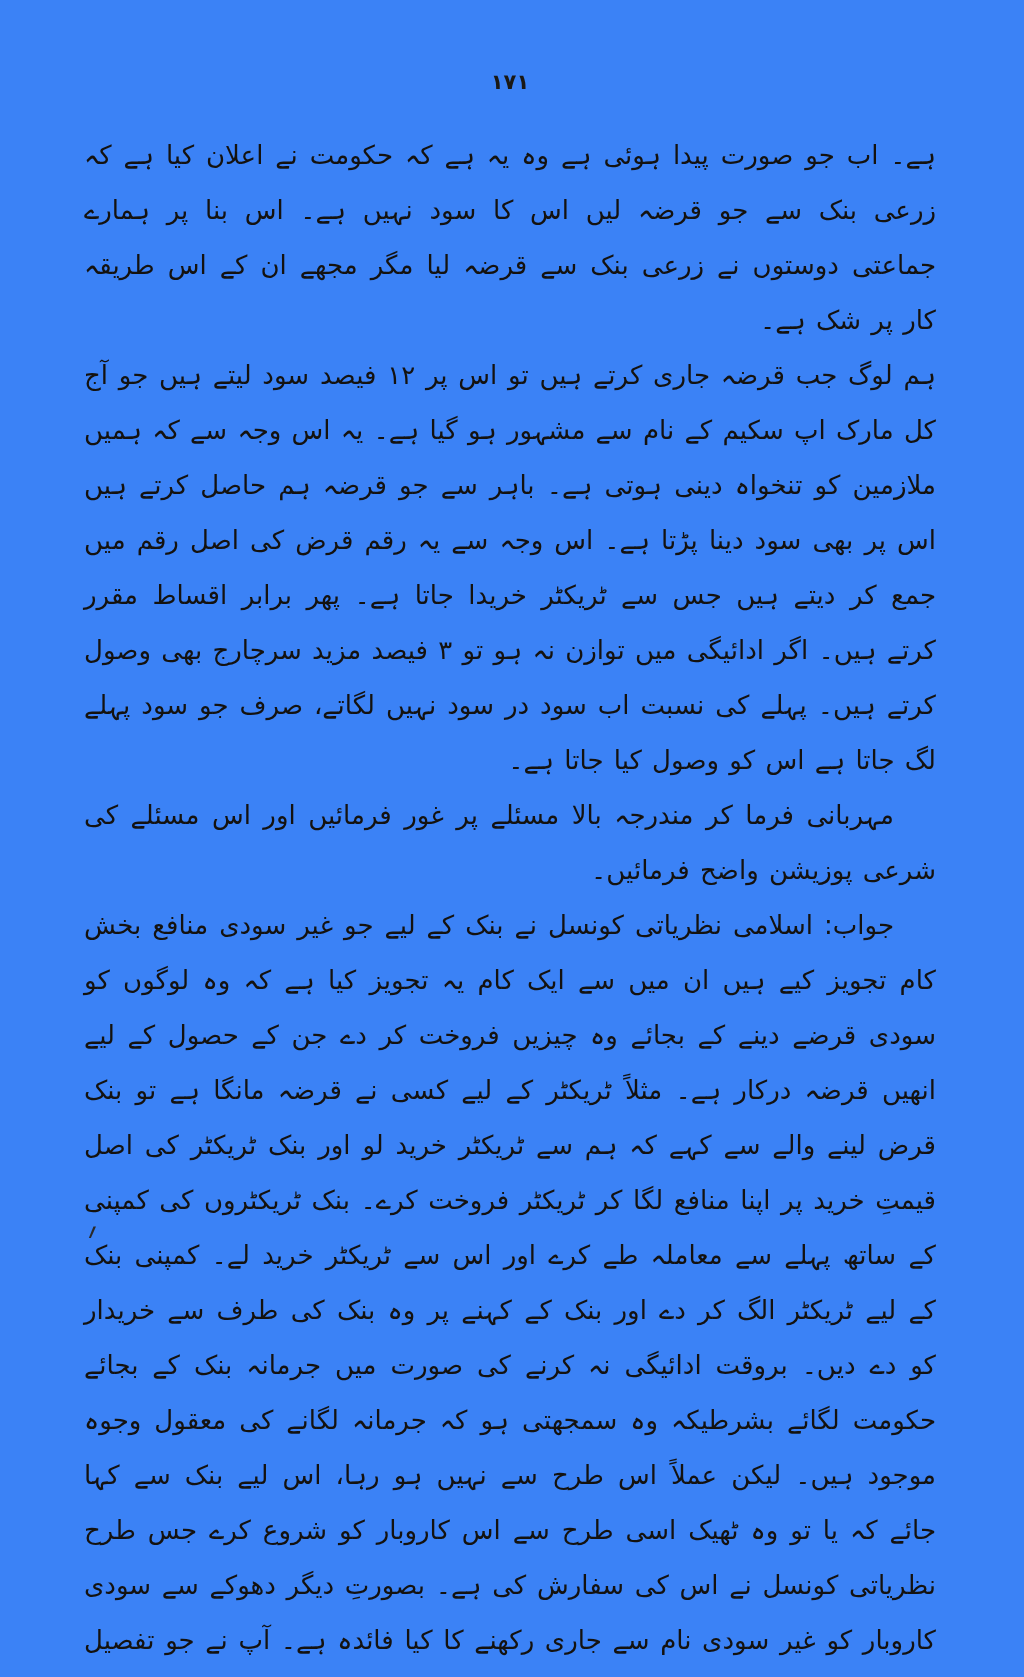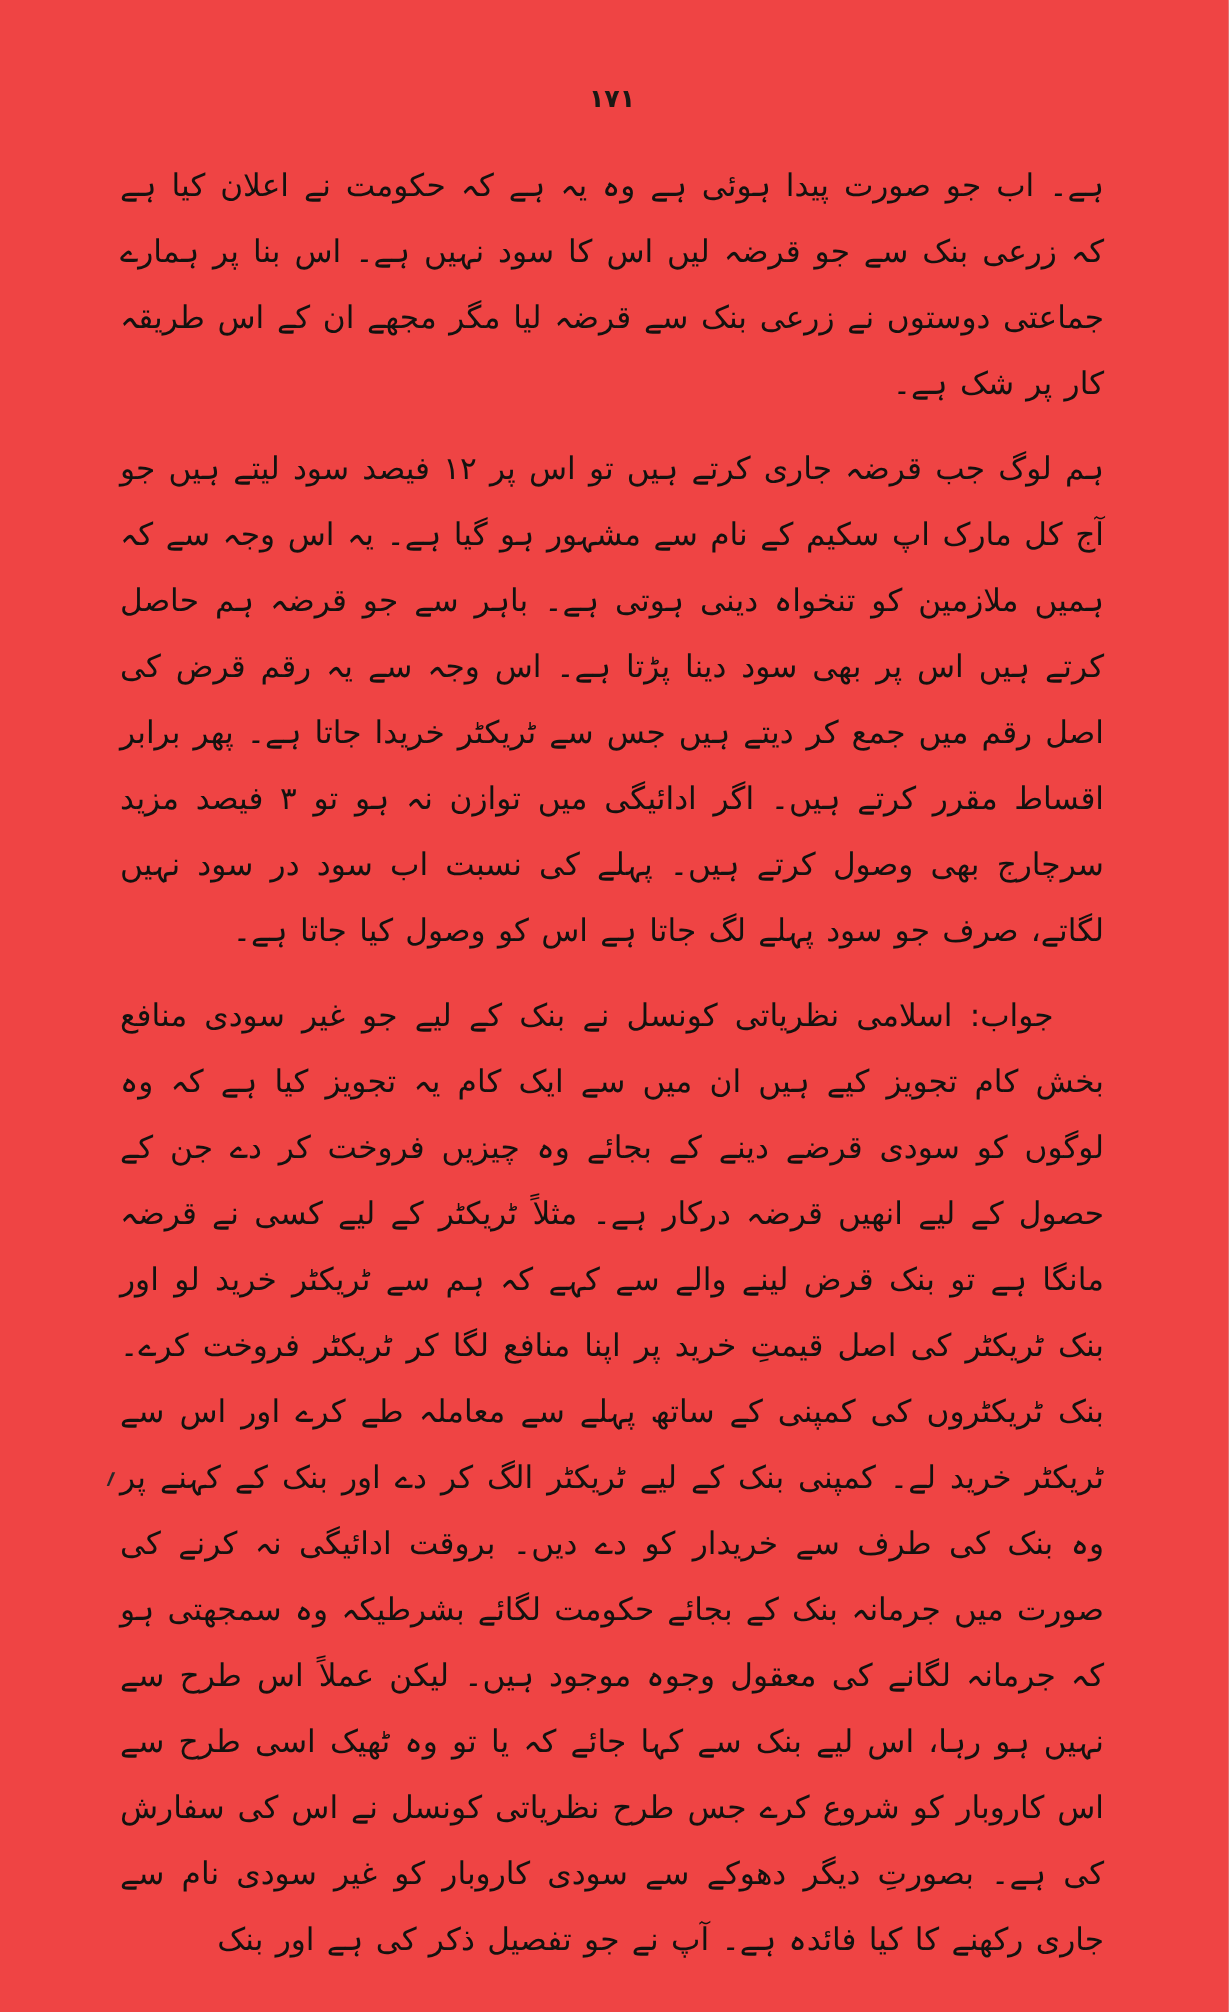--- a/index.html
+++ b/index.html
@@ -5,21 +5,21 @@
   * { margin: 0; padding: 0; box-sizing: border-box; }
   html, body {
     background: #e8e8e8;
     font-family: "DejaVu Sans", sans-serif;
   }
   .page {
     position: relative;
     width: 1024px;
     height: 1677px;
     margin: 0 auto;
-    background: #ef4444;
+    background: #3b82f6;
     color: #151310;
     overflow: hidden;
     box-shadow: 0 0 6px rgba(0,0,0,0.25);
   }
   .page-inner {
     position: absolute;
     top: 70px;
     right: 88px;
     left: 84px;
     bottom: 40px;
@@ -34,21 +34,21 @@
   }
   .body-text {
     direction: rtl;
     text-align: justify;
     font-size: 26px;
     line-height: 55px;
     word-spacing: 2px;
     color: #14120f;
   }
   .para {
-    margin: 16px;
+    margin: 0;
   }
   .para.indented {
     text-indent: 42px;
   }
   
   .scan-mark {
     position: absolute;
     left: 86px;
     top: 1218px;
     font-size: 22px;
@@ -62,20 +62,21 @@
   <div class="page-inner">
 
     <div class="page-number">۱۷۱</div>
 
     <div class="body-text">
       <p class="para">ہے۔ اب جو صورت پیدا ہوئی ہے وہ یہ ہے کہ حکومت نے اعلان کیا ہے کہ زرعی بنک سے جو قرضہ لیں اس کا سود نہیں ہے۔ اس بنا پر ہمارے جماعتی دوستوں نے زرعی بنک سے قرضہ لیا مگر مجھے ان کے اس طریقہ کار پر شک ہے۔</p>
 
 
       <p class="para">ہم لوگ جب قرضہ جاری کرتے ہیں تو اس پر ۱۲ فیصد سود لیتے ہیں جو آج کل مارک اپ سکیم کے نام سے مشہور ہو گیا ہے۔ یہ اس وجہ سے کہ ہمیں ملازمین کو تنخواہ دینی ہوتی ہے۔ باہر سے جو قرضہ ہم حاصل کرتے ہیں اس پر بھی سود دینا پڑتا ہے۔ اس وجہ سے یہ رقم قرض کی اصل رقم میں جمع کر دیتے ہیں جس سے ٹریکٹر خریدا جاتا ہے۔ پھر برابر اقساط مقرر کرتے ہیں۔ اگر ادائیگی میں توازن نہ ہو تو ۳ فیصد مزید سرچارج بھی وصول کرتے ہیں۔ پہلے کی نسبت اب سود در سود نہیں لگاتے، صرف جو سود پہلے لگ جاتا ہے اس کو وصول کیا جاتا ہے۔</p>
 
+      <p class="para indented">مہربانی فرما کر مندرجہ بالا مسئلے پر غور فرمائیں اور اس مسئلے کی شرعی پوزیشن واضح فرمائیں۔</p>
 
       <p class="para indented">جواب: اسلامی نظریاتی کونسل نے بنک کے لیے جو غیر سودی منافع بخش کام تجویز کیے ہیں ان میں سے ایک کام یہ تجویز کیا ہے کہ وہ لوگوں کو سودی قرضے دینے کے بجائے وہ چیزیں فروخت کر دے جن کے حصول کے لیے انھیں قرضہ درکار ہے۔ مثلاً ٹریکٹر کے لیے کسی نے قرضہ مانگا ہے تو بنک قرض لینے والے سے کہے کہ ہم سے ٹریکٹر خرید لو اور بنک ٹریکٹر کی اصل قیمتِ خرید پر اپنا منافع لگا کر ٹریکٹر فروخت کرے۔ بنک ٹریکٹروں کی کمپنی کے ساتھ پہلے سے معاملہ طے کرے اور اس سے ٹریکٹر خرید لے۔ کمپنی بنک کے لیے ٹریکٹر الگ کر دے اور بنک کے کہنے پر وہ بنک کی طرف سے خریدار کو دے دیں۔ بروقت ادائیگی نہ کرنے کی صورت میں جرمانہ بنک کے بجائے حکومت لگائے بشرطیکہ وہ سمجھتی ہو کہ جرمانہ لگانے کی معقول وجوہ موجود ہیں۔ لیکن عملاً اس طرح سے نہیں ہو رہا، اس لیے بنک سے کہا جائے کہ یا تو وہ ٹھیک اسی طرح سے اس کاروبار کو شروع کرے جس طرح نظریاتی کونسل نے اس کی سفارش کی ہے۔ بصورتِ دیگر دھوکے سے سودی کاروبار کو غیر سودی نام سے جاری رکھنے کا کیا فائدہ ہے۔ آپ نے جو تفصیل ذکر کی ہے اور بنک</p>
     </div>
 
   </div>
 
   <span class="scan-mark">؍</span>
 </div>
 
 </body></html>

